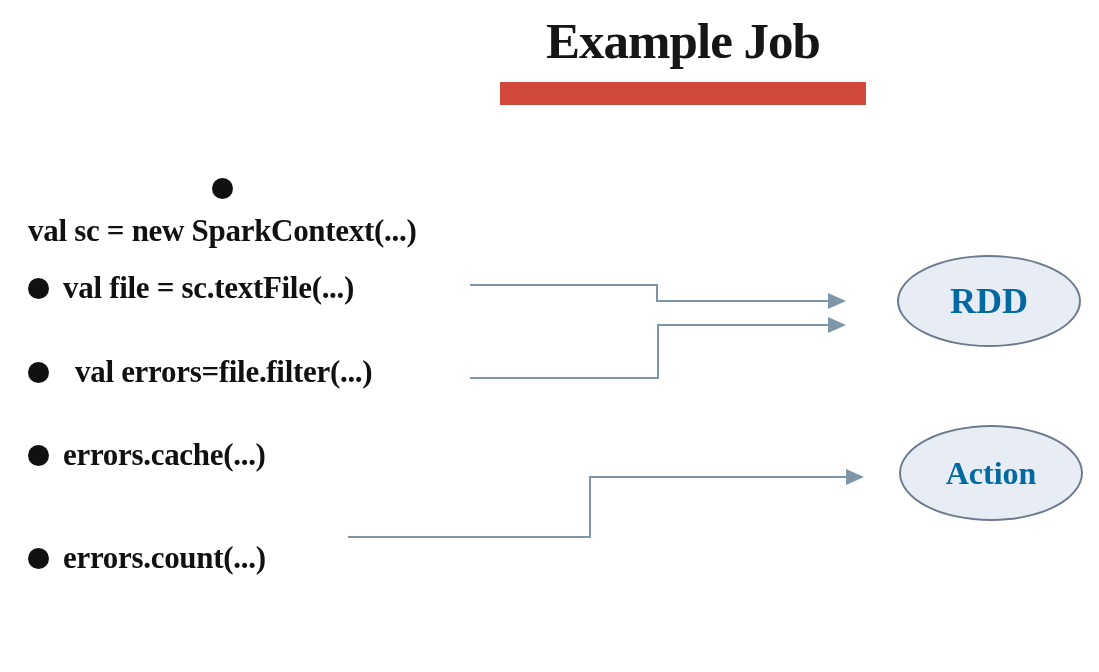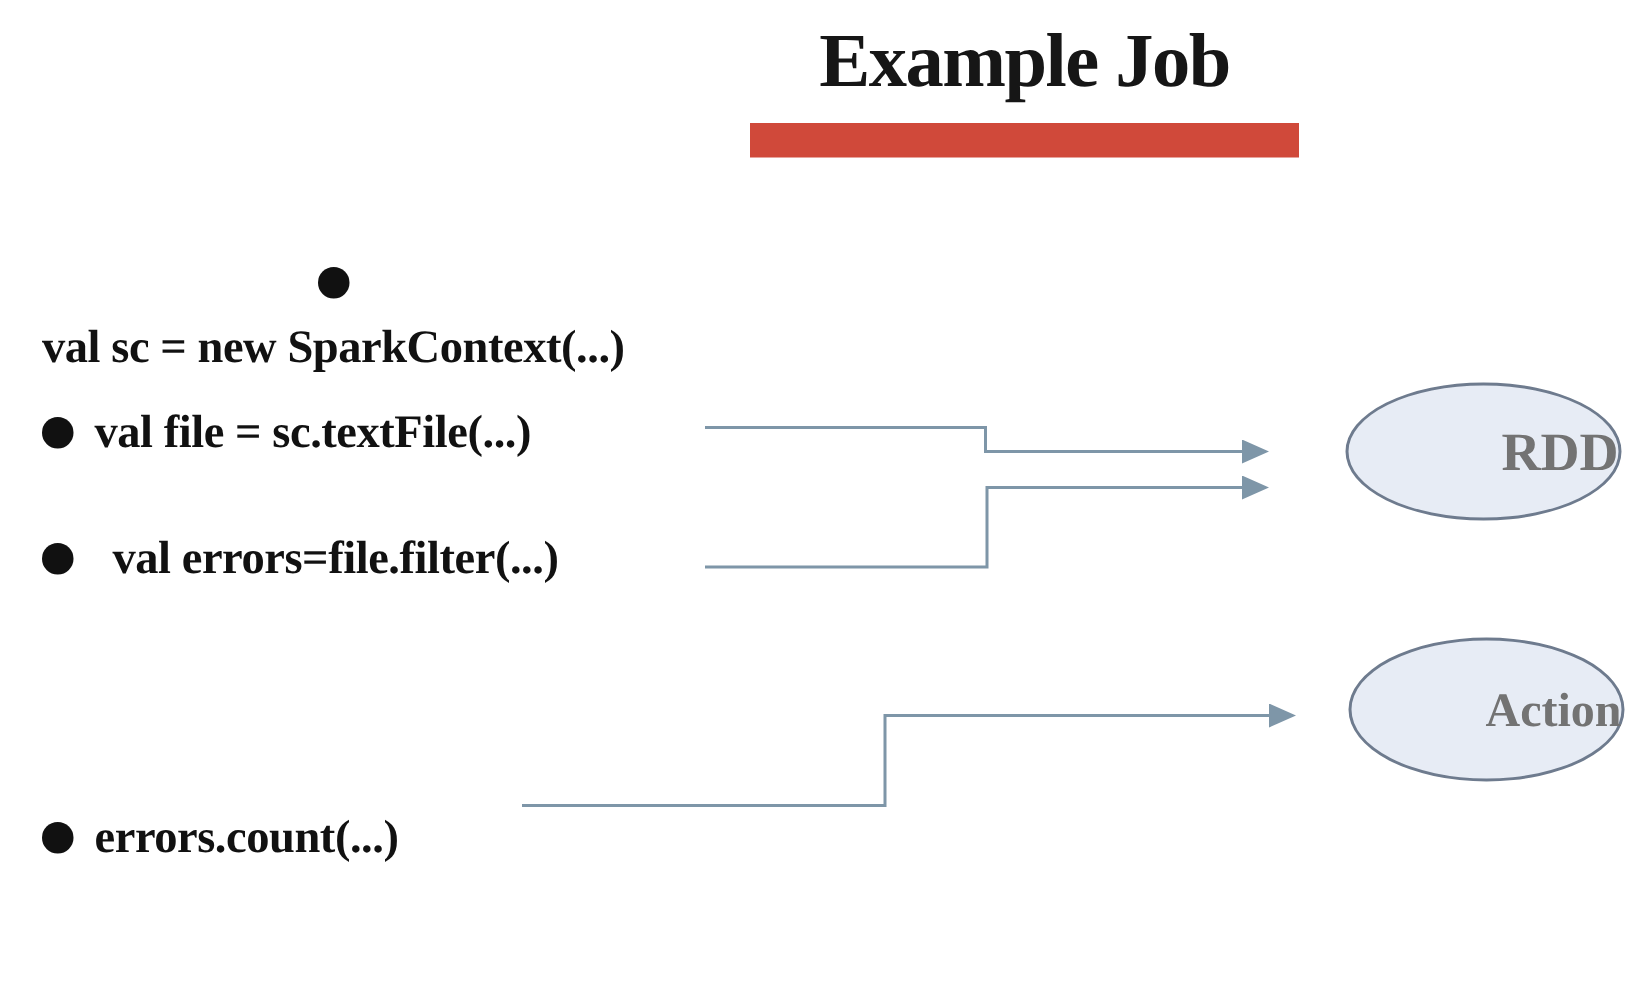--- a/index.html
+++ b/index.html
@@ -63,23 +63,23 @@
     width: 1099px;
     height: 672px;
   }
   .node {
     position: absolute;
     border: 2px solid #6e7b8e;
     border-radius: 50%;
     background: #e7ecf5;
     display: flex;
     align-items: center;
-    justify-content: flex-end;
+    justify-content: center;
     font-weight: bold;
-    color: #737373;
+    color: #0369a1;
   }
   .node-rdd {
     left: 897px; top: 255px;
     width: 180px; height: 88px;
     font-size: 36px;
   }
   .node-action {
     left: 899px; top: 425px;
     width: 180px; height: 92px;
     font-size: 32px;
@@ -98,20 +98,24 @@
     <span>val sc = new SparkContext(...)</span>
   </div>
   <div class="bullet bullet-2">
     <span class="dot"></span>
     <span>val file = sc.textFile(...)</span>
   </div>
   <div class="bullet bullet-3">
     <span class="dot"></span>
     <span>val errors=file.filter(...)</span>
   </div>
+  <div class="bullet bullet-4">
+    <span class="dot"></span>
+    <span>errors.cache(...)</span>
+  </div>
   <div class="bullet bullet-5">
     <span class="dot"></span>
     <span>errors.count(...)</span>
   </div>
 
   <svg class="connectors" viewBox="0 0 1099 672" xmlns="http://www.w3.org/2000/svg">
     <defs>
       <marker id="arrowhead" markerWidth="9" markerHeight="8" refX="7" refY="4" orient="auto">
         <path d="M0,0 L9,4 L0,8 Z" fill="#7e96a8"></path>
       </marker>

